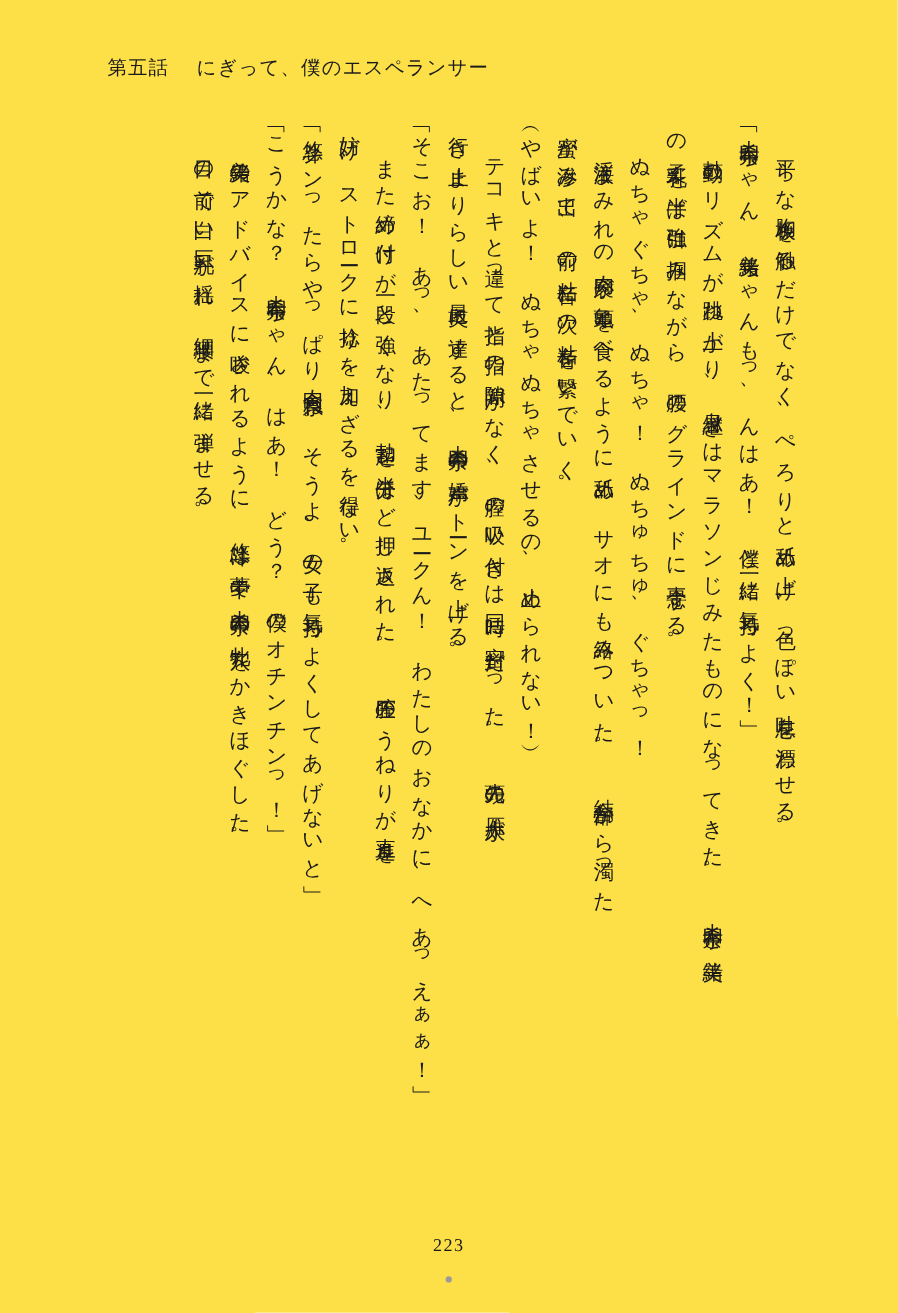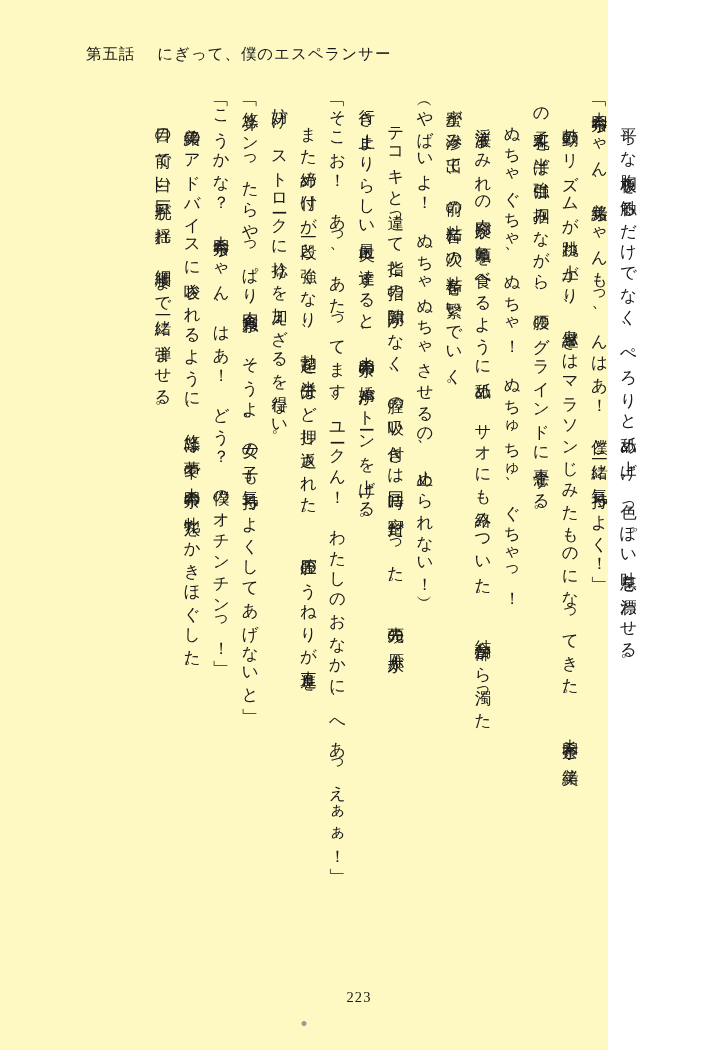--- a/index.html
+++ b/index.html
@@ -11,23 +11,23 @@
     width: 718px;
     height: 1050px;
     font-family: "Liberation Serif", "DejaVu Serif", serif;
     color: #1a1a1a;
     overflow: hidden;
     position: relative;
   }
   .page {
     position: absolute;
     inset: 0;
-    width: 608px;
+    width: 718px;
     height: 1050px;
-    background: #fef9c3;
+    background: #fde047;
   }
   
   .running-head {
     position: absolute;
     top: 44px;
     left: 86px;
     font-size: 15.5px;
     letter-spacing: 0.06em;
     white-space: nowrap;
     font-weight: 400;

